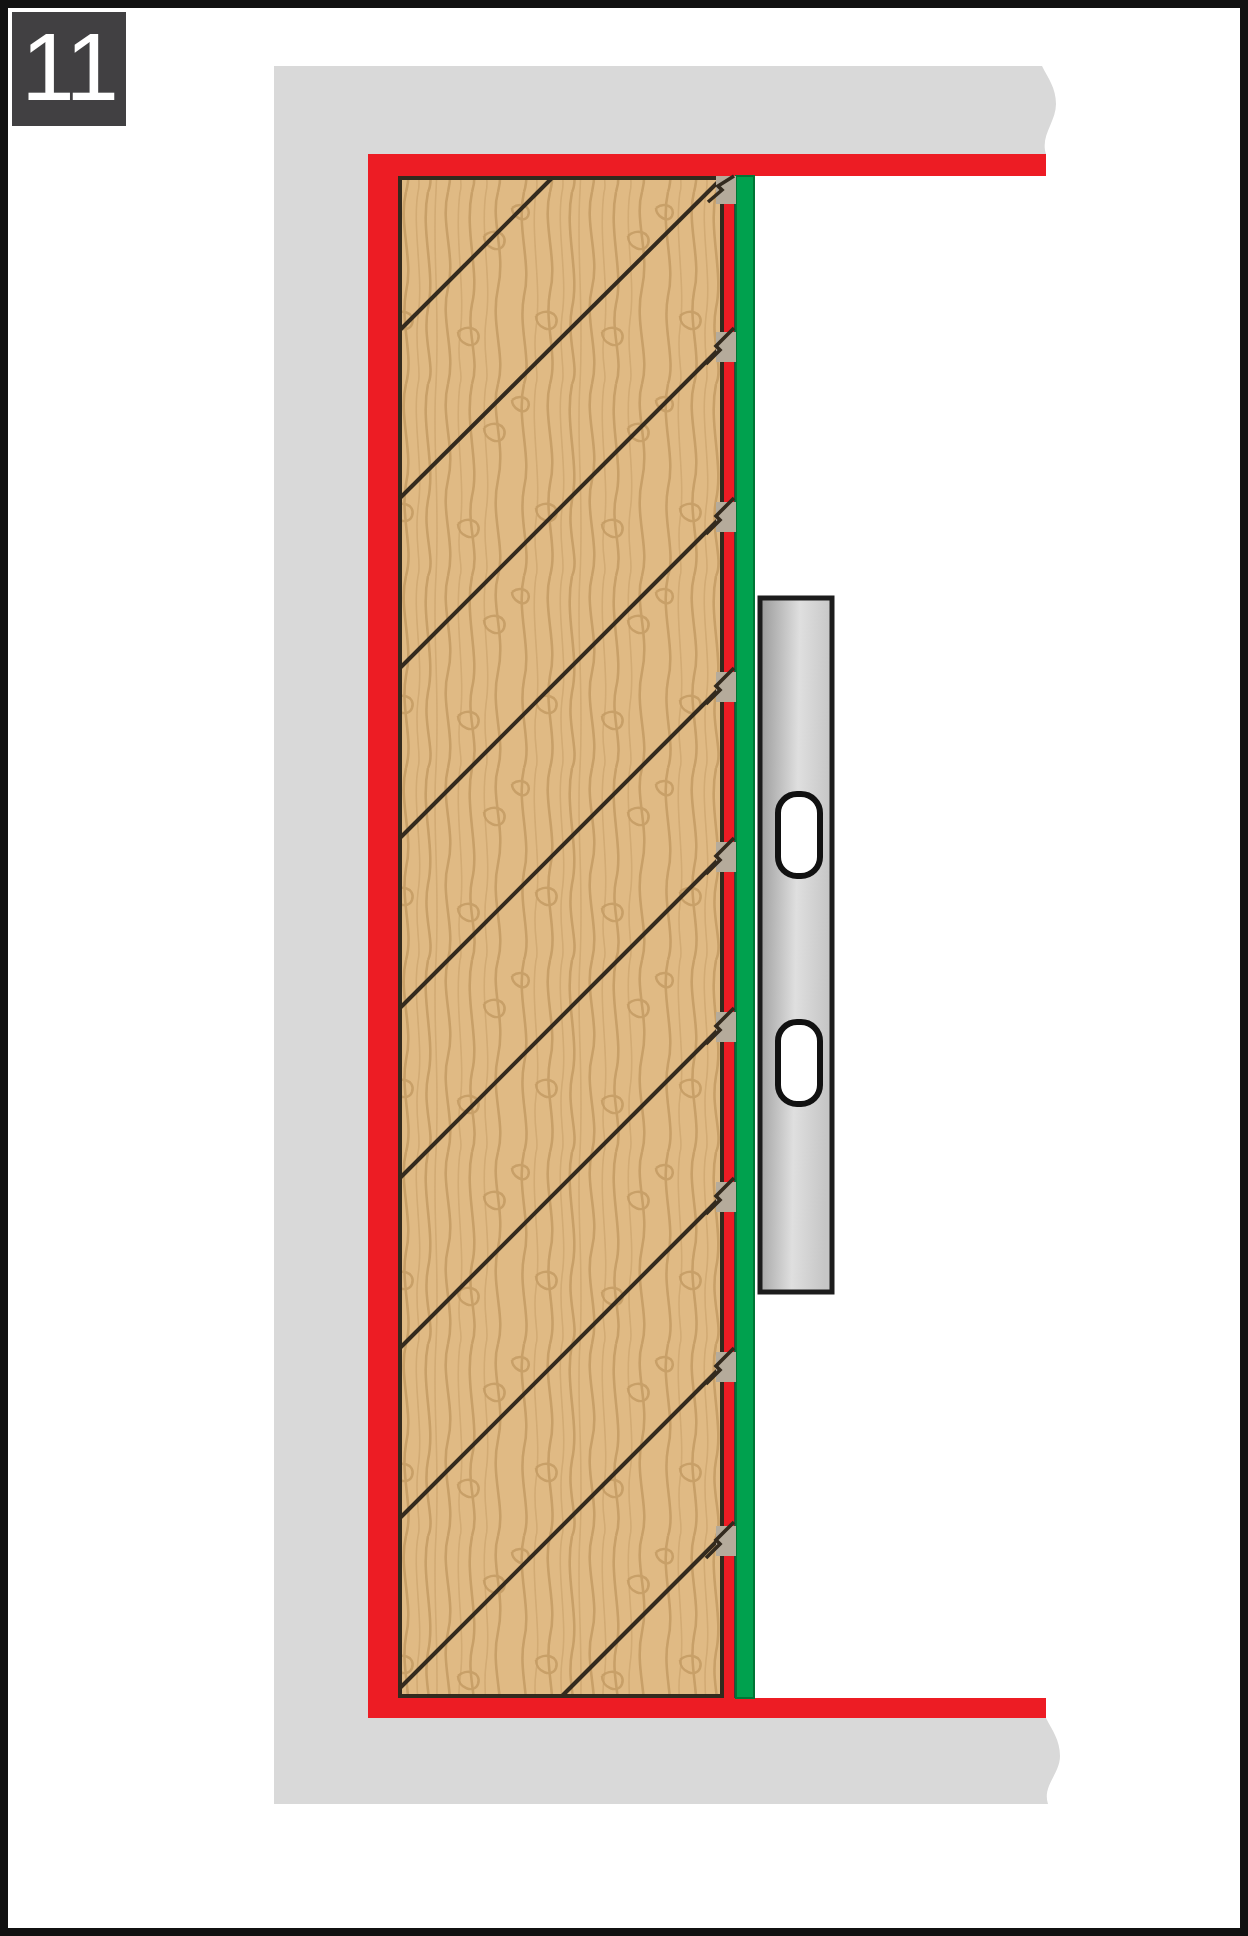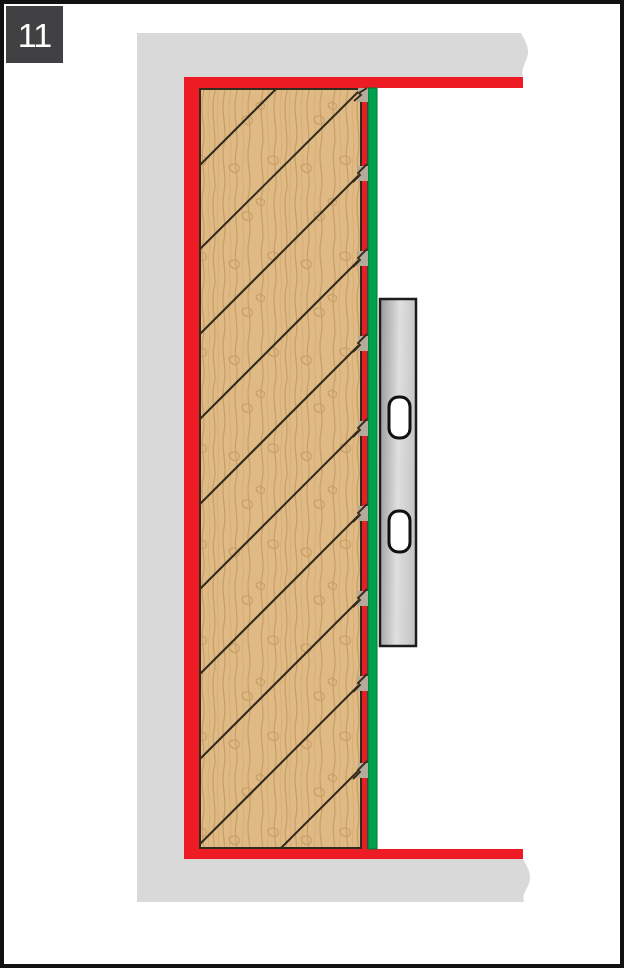--- a/index.html
+++ b/index.html
@@ -12,21 +12,21 @@
   }
   .diagram-svg{position:absolute;left:0;top:0;}
   .badge{
     position:absolute;left:6px;top:6px;
     width:57px;height:57px;
     background:#414042;
     display:flex;align-items:center;justify-content:center;
   }
   .badge span{
     color:#ffffff;
-    font-size:34px;
+    font-size:48px;
     line-height:1;
     letter-spacing:-1px;
   }
 </style>
 </head>
 <body>
 
 <div class="frame">
 
   <svg class="diagram-svg" width="624" height="968" viewBox="0 0 624 968">

